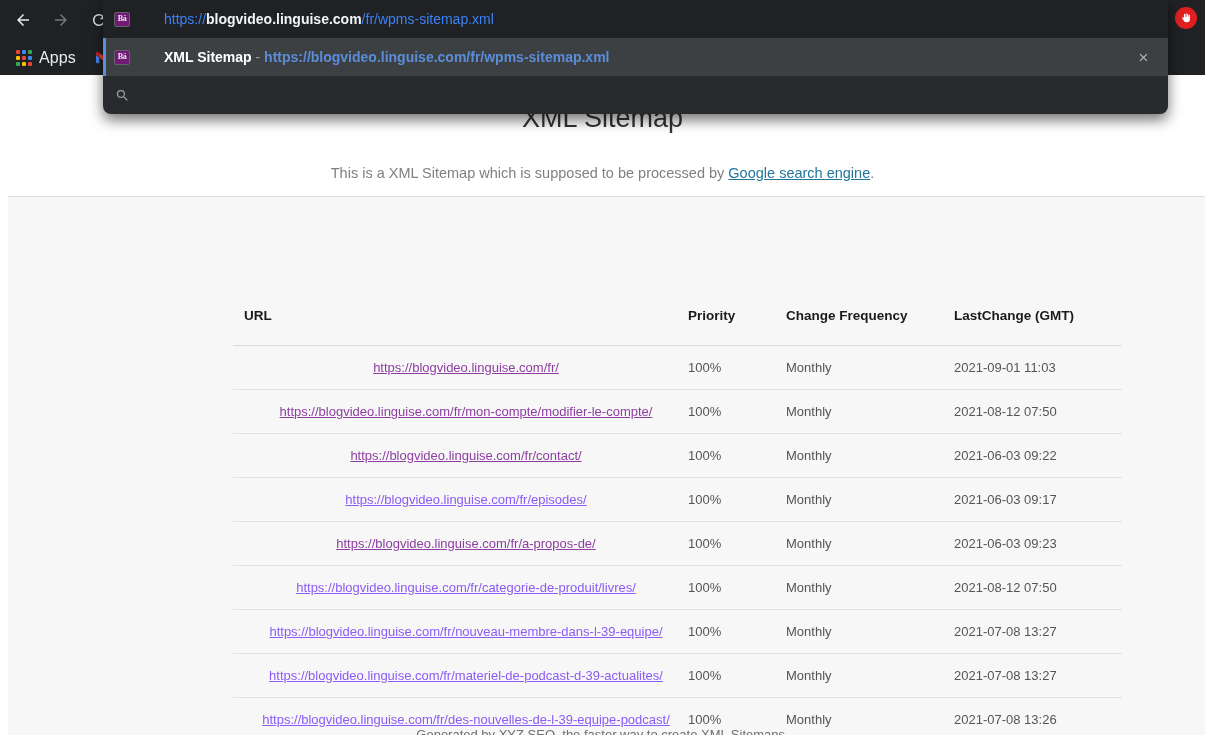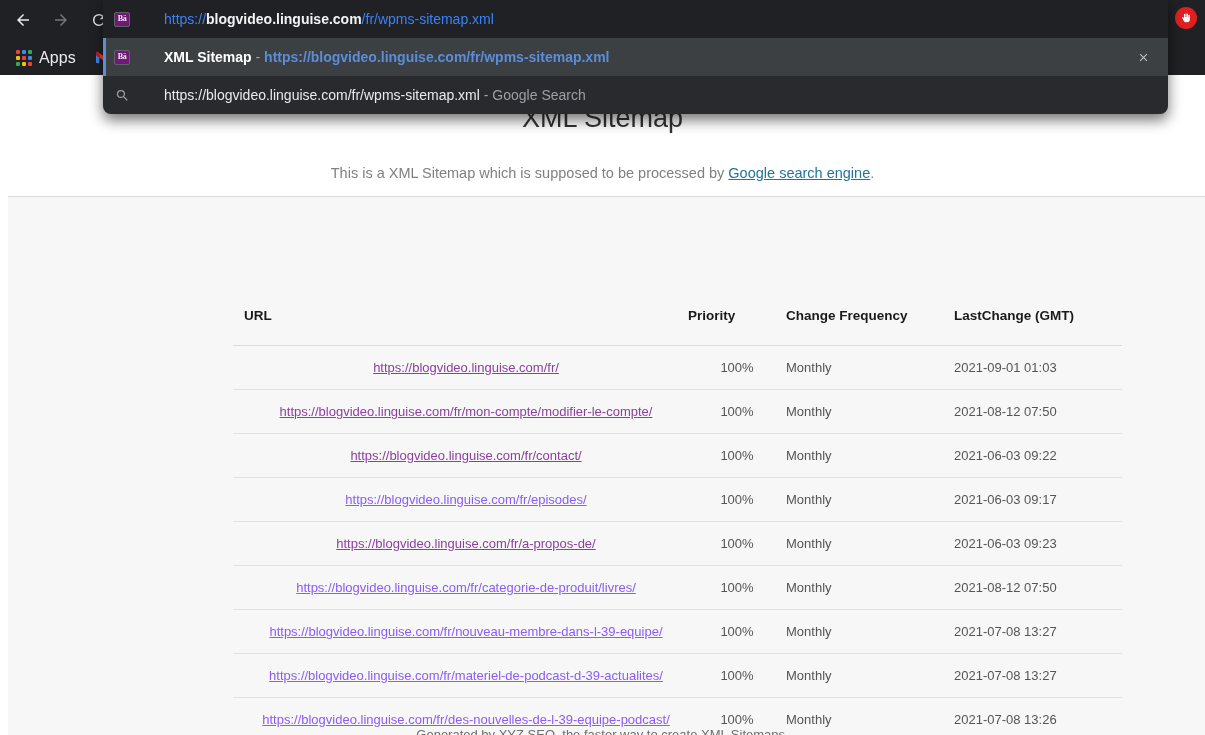--- a/index.html
+++ b/index.html
@@ -222,21 +222,21 @@
   }
   #sitemap-table td {
     padding: 14px 0 14px 0;
     border-bottom: 1px solid #e2e2e2;
     color: #555555;
     font-size: 13px;
     vertical-align: middle;
     white-space: nowrap;
   }
   .col-url  { width: 455px; padding-left: 11px !important; text-align: center; }
-  .col-pri  { width: 98px; text-align: center; }
+  .col-pri  { width: 98px; }
   .col-freq { width: 168px; }
   .col-last { width: 168px; }
   #sitemap-table th.col-url { padding-left: 11px; }
   #sitemap-table td a {
     text-decoration: underline;
     font-size: 13px;
   }
   a.link-visited   { color: #8d3fa0; }
   a.link-unvisited { color: #8b5cf6; }
 
@@ -271,21 +271,21 @@
           <th class="col-pri">Priority</th>
           <th class="col-freq">Change Frequency</th>
           <th class="col-last">LastChange (GMT)</th>
         </tr>
       </thead>
       <tbody id="sitemap-tbody">
           <tr>
             <td class="col-url"><a href="#" class="link-visited">https://blogvideo.linguise.com/fr/</a></td>
             <td class="col-pri">100%</td>
             <td class="col-freq">Monthly</td>
-            <td class="col-last">2021-09-01 01:03</td>
+            <td class="col-last">2021-09-01 11:03</td>
           </tr>
           <tr>
             <td class="col-url"><a href="#" class="link-visited">https://blogvideo.linguise.com/fr/mon-compte/modifier-le-compte/</a></td>
             <td class="col-pri">100%</td>
             <td class="col-freq">Monthly</td>
             <td class="col-last">2021-08-12 07:50</td>
           </tr>
           <tr>
             <td class="col-url"><a href="#" class="link-visited">https://blogvideo.linguise.com/fr/contact/</a></td>
             <td class="col-pri">100%</td>
@@ -410,16 +410,15 @@
       </svg>
     </span>
   </div>
 
   <div class="suggestion-row">
     <span id="search-glyph">
       <svg width="15" height="15" viewBox="0 0 24 24">
         <path d="M15.5 14h-.79l-.28-.27A6.47 6.47 0 0 0 16 9.5 6.5 6.5 0 1 0 9.5 16c1.61 0 3.09-.59 4.23-1.57l.27.28v.79l5 4.99L20.49 19zm-6 0A4.5 4.5 0 1 1 14 9.5 4.49 4.49 0 0 1 9.5 14z" fill="#9aa0a6"></path>
       </svg>
     </span>
-    <span class="sugg-text"><span id="sugg-plain">https://blogvideo.linguise.com/fr/wpms-sitemap.xml</span><span id="sugg-plain-sep"> - </span><span id="sugg-plain-desc">Google Search</span></span>
   </div>
 
 </div>
 
 </body></html>

